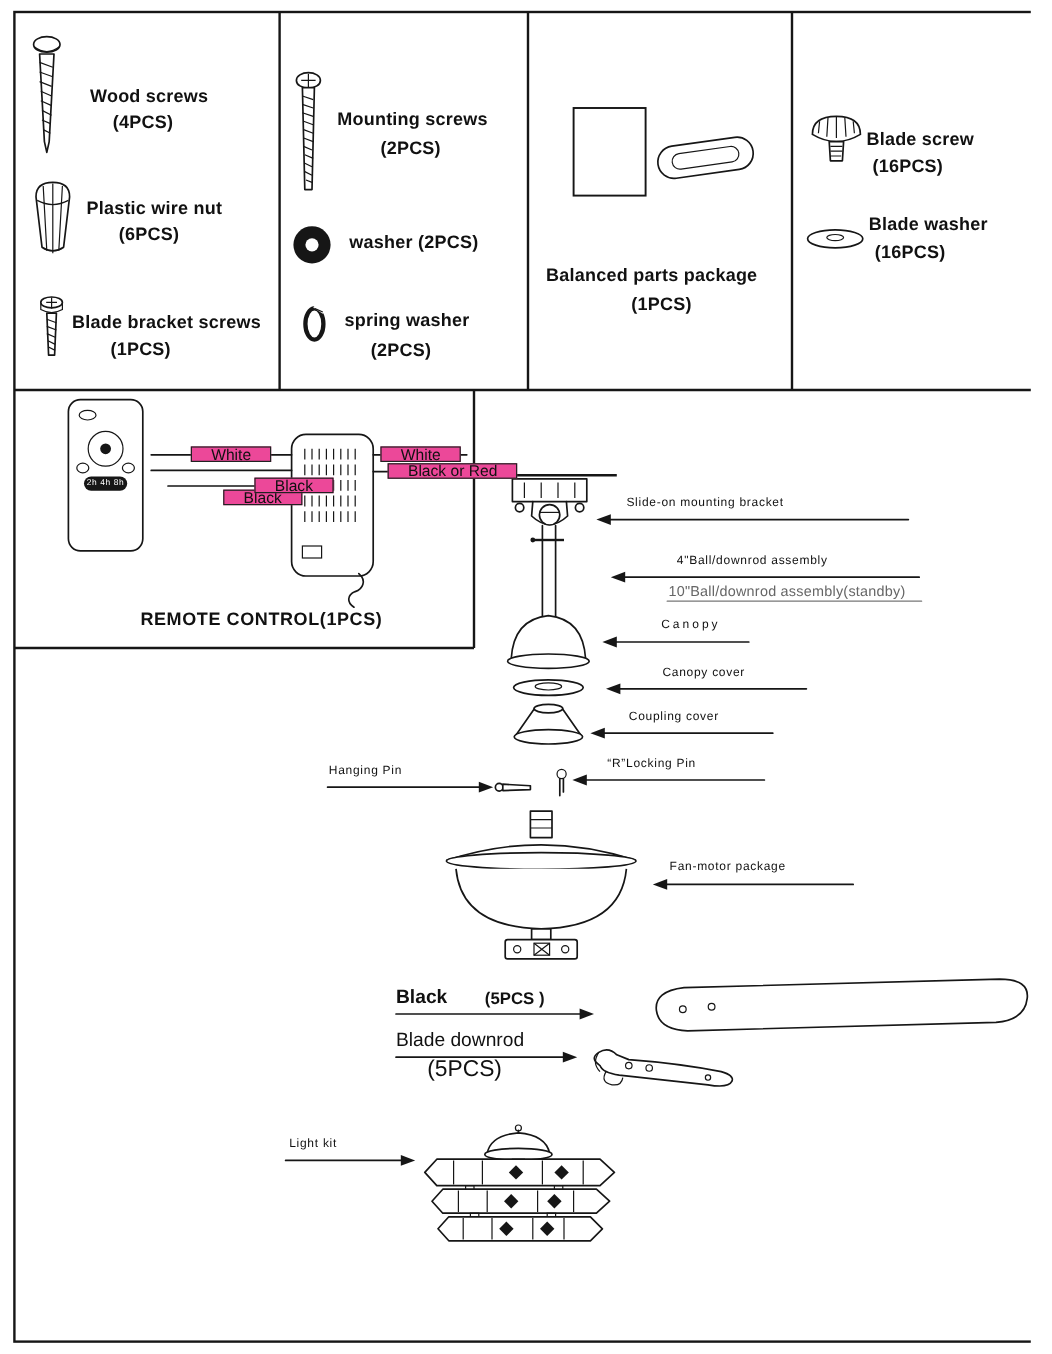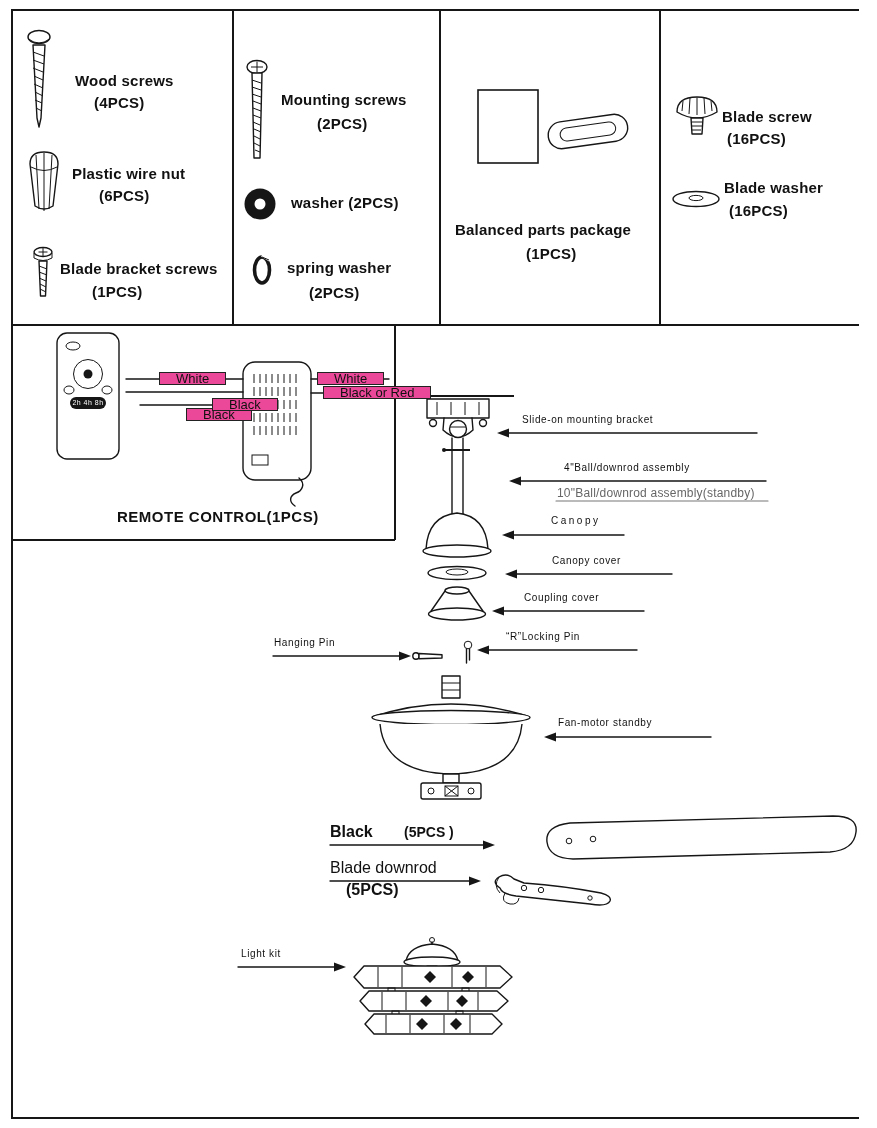--- a/index.html
+++ b/index.html
@@ -253,20 +253,20 @@
   <span class="wire-tag" style="left:323px;top:386px">Black or Red</span>
 
   <span class="lbl dlabel" style="left:522px;top:414px">Slide-on mounting bracket</span>
   <span class="lbl dlabel" style="left:564px;top:462px">4"Ball/downrod assembly</span>
   <span class="small-gray" style="left:557px;top:486px">10"Ball/downrod assembly(standby)</span>
   <span class="lbl dlabel" style="left:551px;top:515px;letter-spacing:2.5px">Canopy</span>
   <span class="lbl dlabel" style="left:552px;top:555px">Canopy cover</span>
   <span class="lbl dlabel" style="left:524px;top:592px">Coupling cover</span>
   <span class="lbl dlabel" style="left:506px;top:631px">“R”Locking Pin</span>
   <span class="lbl dlabel" style="left:274px;top:637px">Hanging Pin</span>
-  <span class="lbl dlabel" style="left:558px;top:717px">Fan-motor standby</span>
+  <span class="lbl dlabel" style="left:558px;top:717px">Fan-motor package</span>
   <span class="lbl" style="left:330px;top:823px;font-size:16px;font-weight:bold">Black</span>
   <span class="lbl" style="left:404px;top:824px;font-size:14px;font-weight:bold">(5PCS )</span>
   <span class="lbl" style="left:330px;top:859px;font-size:16px">Blade downrod</span>
-  <span class="lbl" style="left:346px;top:881px;font-size:16px;font-weight:bold">(5PCS)</span>
+  <span class="lbl" style="left:356px;top:881px;font-size:19px;font-weight:normal">(5PCS)</span>
   <span class="lbl dlabel" style="left:241px;top:948px">Light kit</span>
 
 </div>
 
 </body></html>

